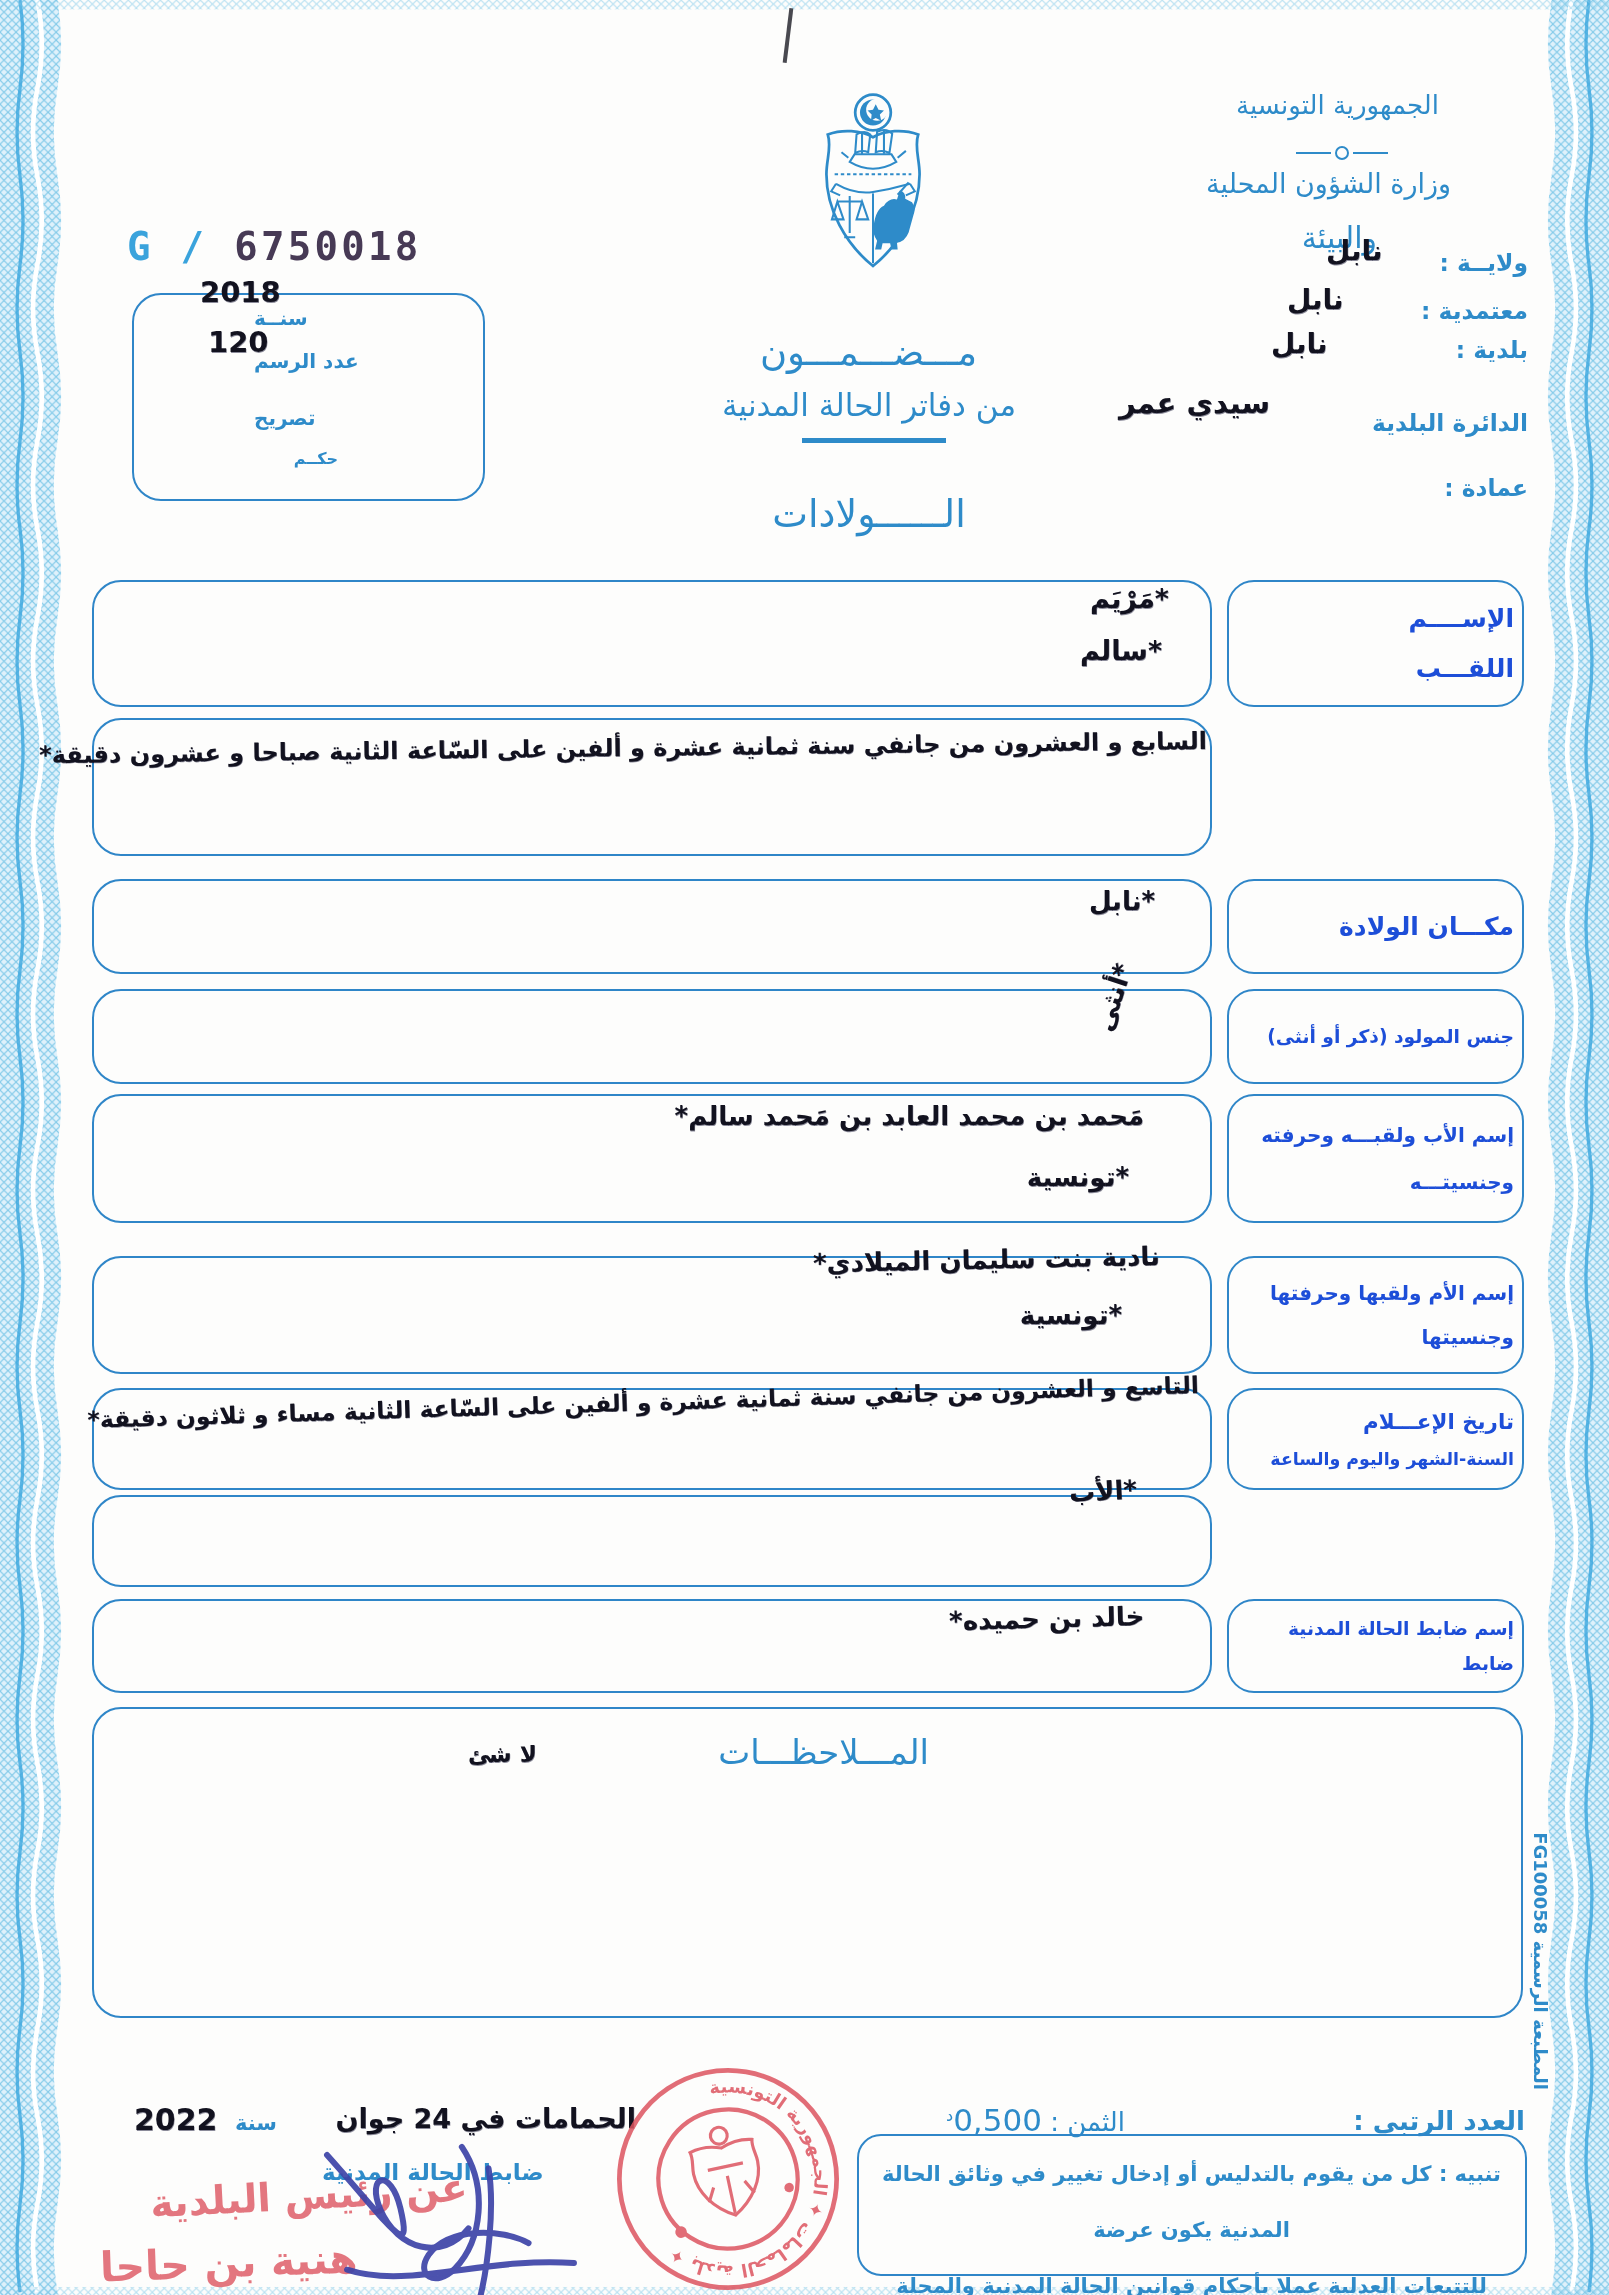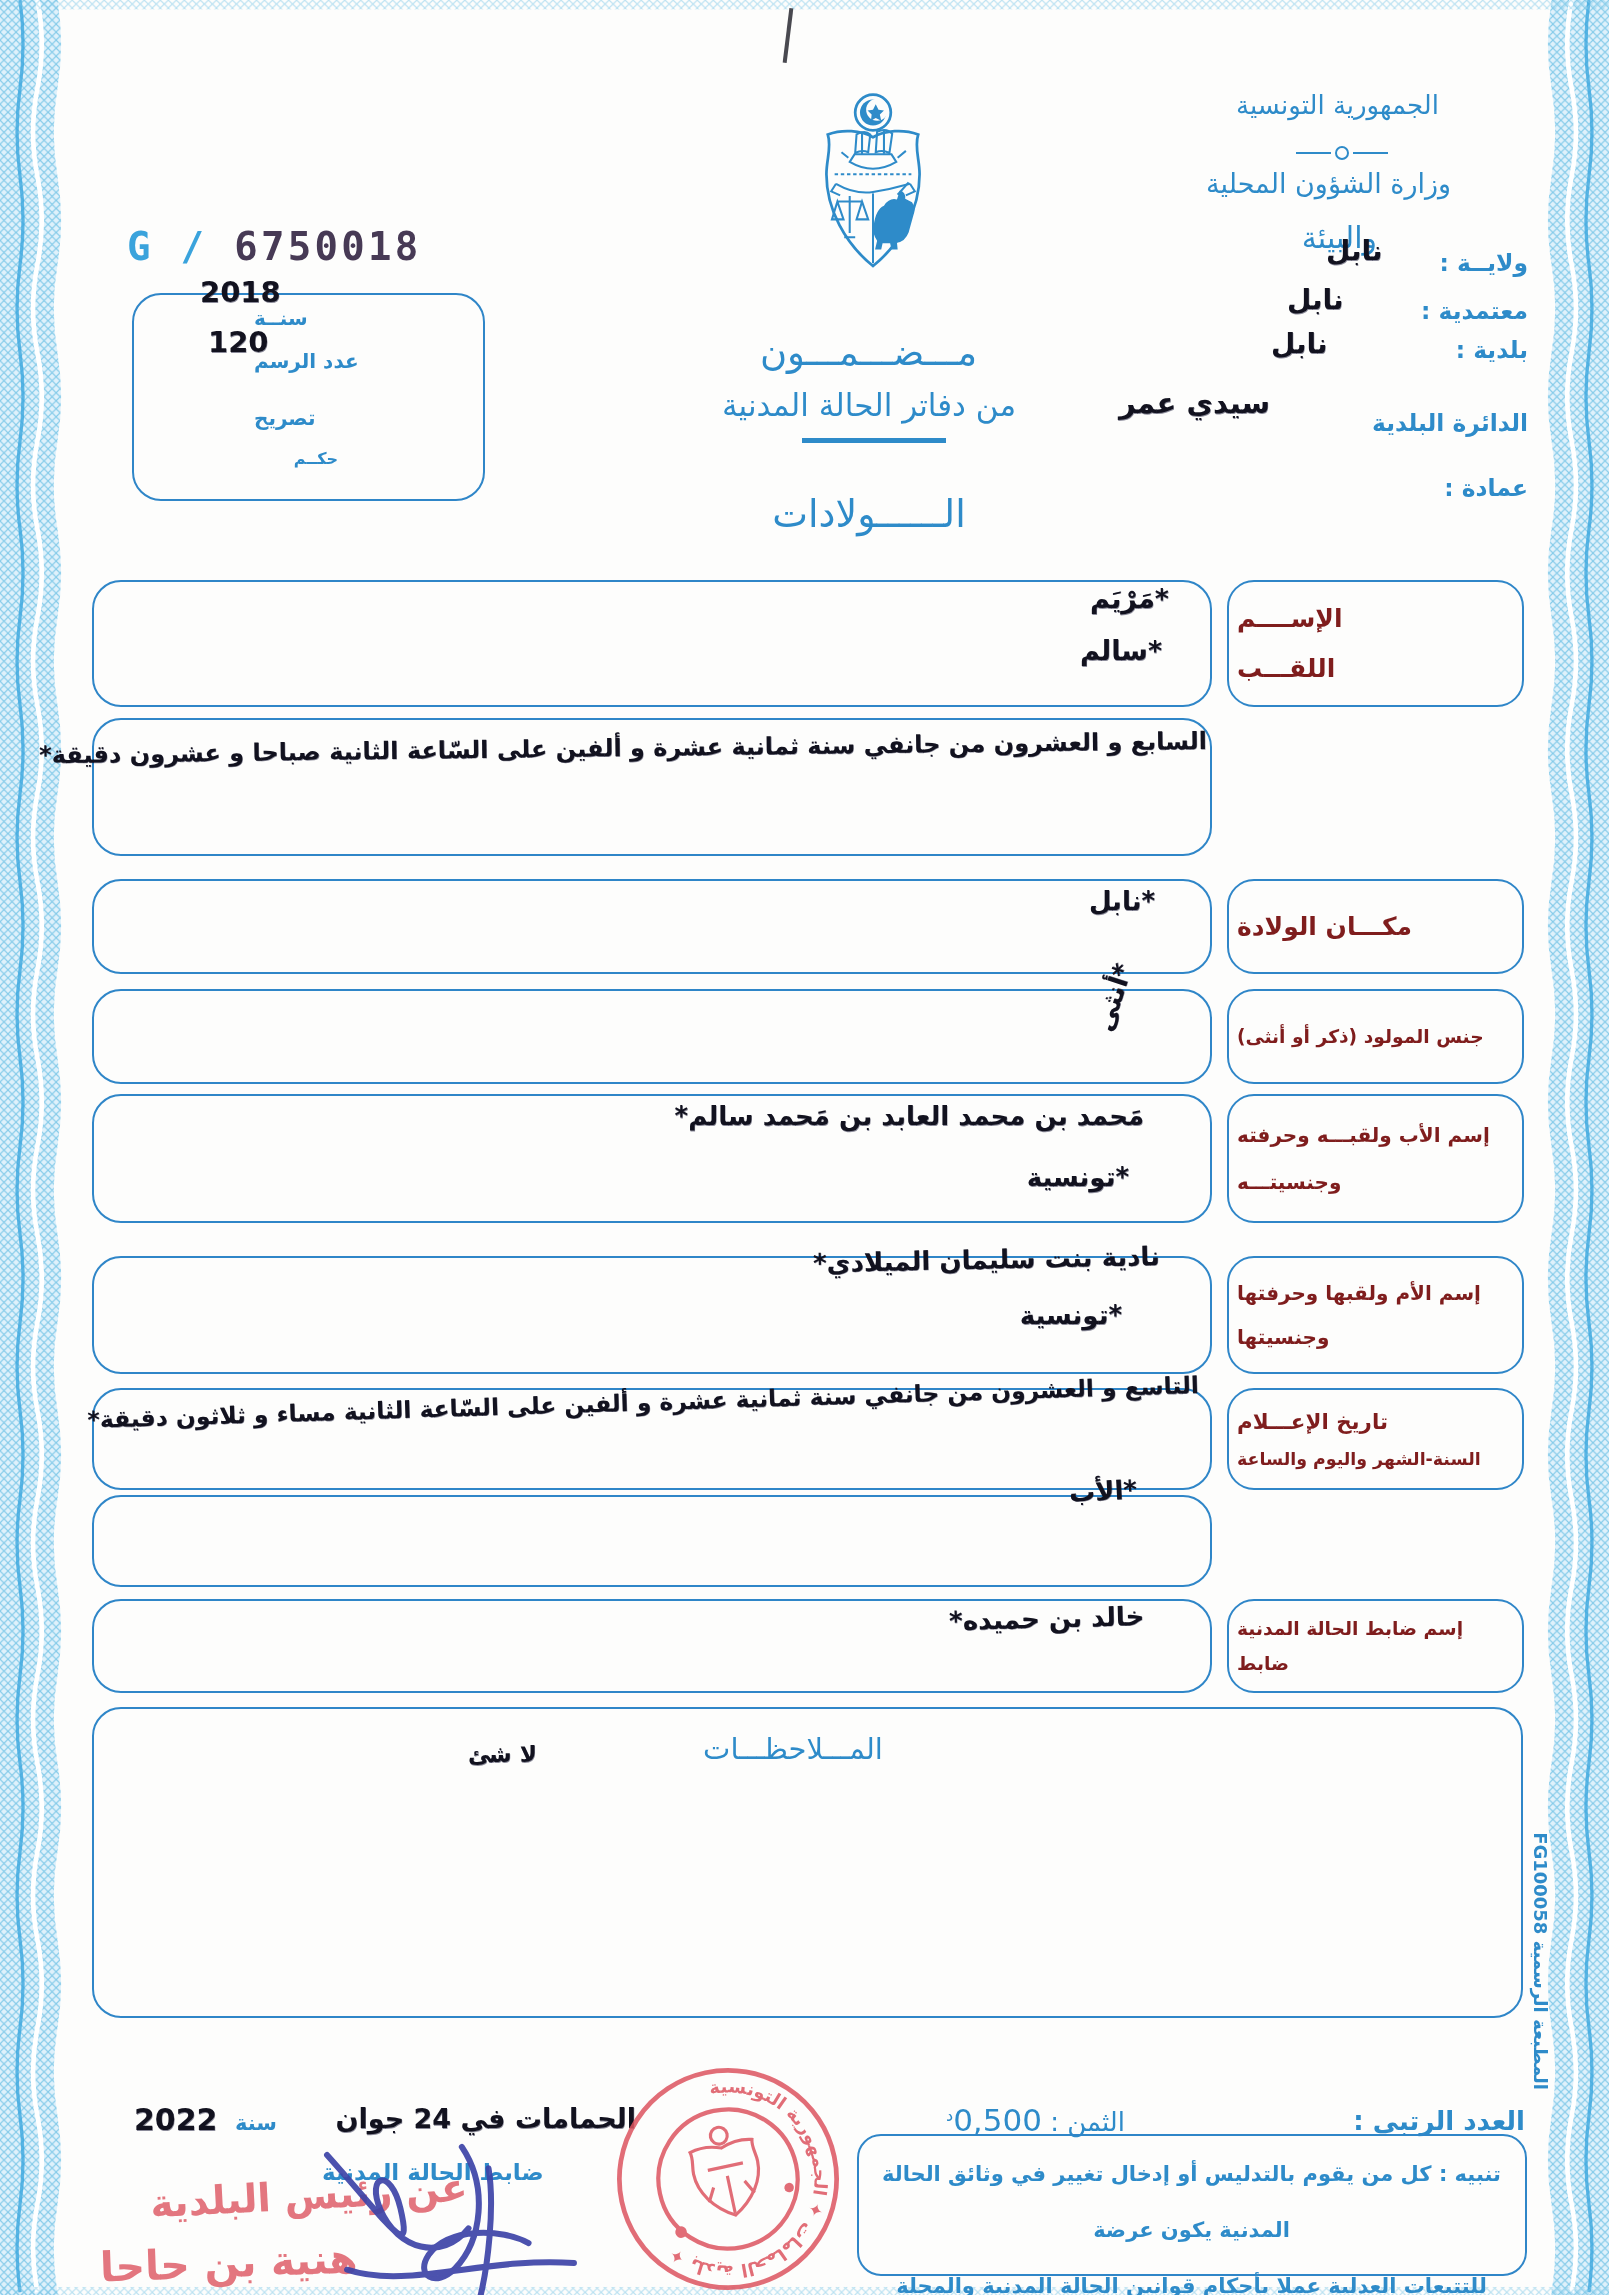--- a/index.html
+++ b/index.html
@@ -5,22 +5,22 @@
   html,body{margin:0;padding:0;background:#e8e8e8;}
   .page{position:relative;width:1609px;height:2295px;background:#fdfdfc;overflow:hidden;
         font-family:"DejaVu Sans",sans-serif;}
   .abs{position:absolute;}
   .ar{direction:rtl;unicode-bidi:plaintext;}
   .blab{position:absolute;direction:rtl;color:#2e8bc9;font-weight:bold;white-space:nowrap;}
   .val{position:absolute;direction:rtl;white-space:nowrap;color:#12121f;font-weight:bold;
        text-shadow:0.5px 0.6px 0.3px rgba(25,25,55,.5);}
   .vbox{position:absolute;border:2.7px solid #2f86c8;border-radius:29px;box-sizing:border-box;background:transparent;}
   .lbox{position:absolute;border:2.7px solid #2f86c8;border-radius:27px;box-sizing:border-box;
-        display:flex;flex-direction:column;justify-content:space-around;align-items:flex-end;
-        padding:10.7px 8px;color:#7f1d1d;font-weight:bold;text-align:center;direction:rtl;}
+        display:flex;flex-direction:column;justify-content:space-around;align-items:flex-start;
+        padding:10.7px 8px;color:#1d4ed8;font-weight:bold;text-align:center;direction:rtl;}
   .tcen{position:absolute;text-align:center;color:#2e8bc9;font-weight:normal;direction:rtl;}
   .red{color:#dd5560;}
   .divider{position:absolute;display:flex;align-items:center;gap:4px;}
   .divider .ln{height:2.7px;background:#2e8bc9;width:35px;}
   .divider .o{width:10px;height:10px;border:2px solid #2e8bc9;border-radius:50%;}
 </style>
 </head>
 <body>
 
 <div class="page">
@@ -144,21 +144,21 @@
 
   <div class="vbox" style="left:92px;top:1495px;width:1120px;height:92px;z-index:1;"></div>
 
   <div class="vbox" style="left:92px;top:1599px;width:1120px;height:94px;z-index:1;"></div>
   <div class="lbox" style="left:1227px;top:1599px;width:297px;height:94px;font-size:18.7px;">
     <span>إسم ضابط الحالة المدنية</span>
     <span>ضابط</span>
   </div>
 
   <div class="vbox" style="left:92px;top:1707px;width:1431px;height:311px;z-index:1;"></div>
-  <div class="tcen" style="left:693px;width:200px;top:1732px;font-size:29px;z-index:2;">المـــلاحظـــات</div>
+  <div class="tcen" style="left:729px;width:200px;top:1732px;font-size:34px;z-index:2;">المـــلاحظـــات</div>
   <div class="val" style="left:468px;top:1741px;font-size:23px;z-index:2;">لا شئ</div>
 
   <div class="val" style="right:440px;top:583px;font-size:27px;z-index:3;">*مَرْيَم</div>
   <div class="val" style="right:447px;top:635px;font-size:27px;z-index:3;">*سالم</div>
 
   <div class="val" style="right:402px;top:727px;font-size:24px;transform:rotate(-0.7deg);transform-origin:right center;z-index:3;">السابع و العشرون من جانفي سنة ثمانية عشرة و ألفين  على السّاعة الثانية صباحا و عشرون دقيقة*</div>
 
   <div class="val" style="right:454px;top:886px;font-size:26px;z-index:3;">*نابل</div>
 
   <div class="val" style="left:1061px;top:970px;font-size:26px;transform:rotate(-72deg);transform-origin:75% 30%;z-index:3;">*أنثى</div>

